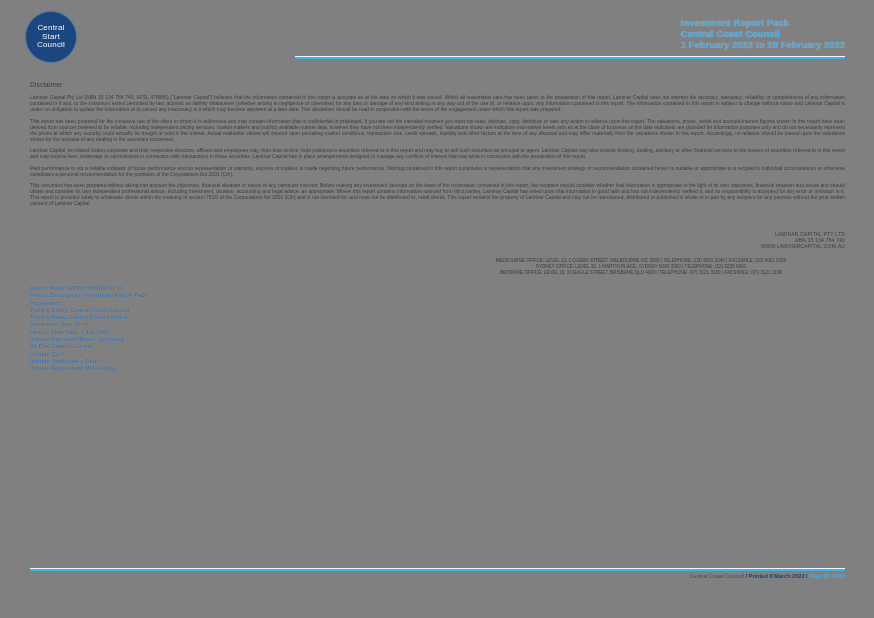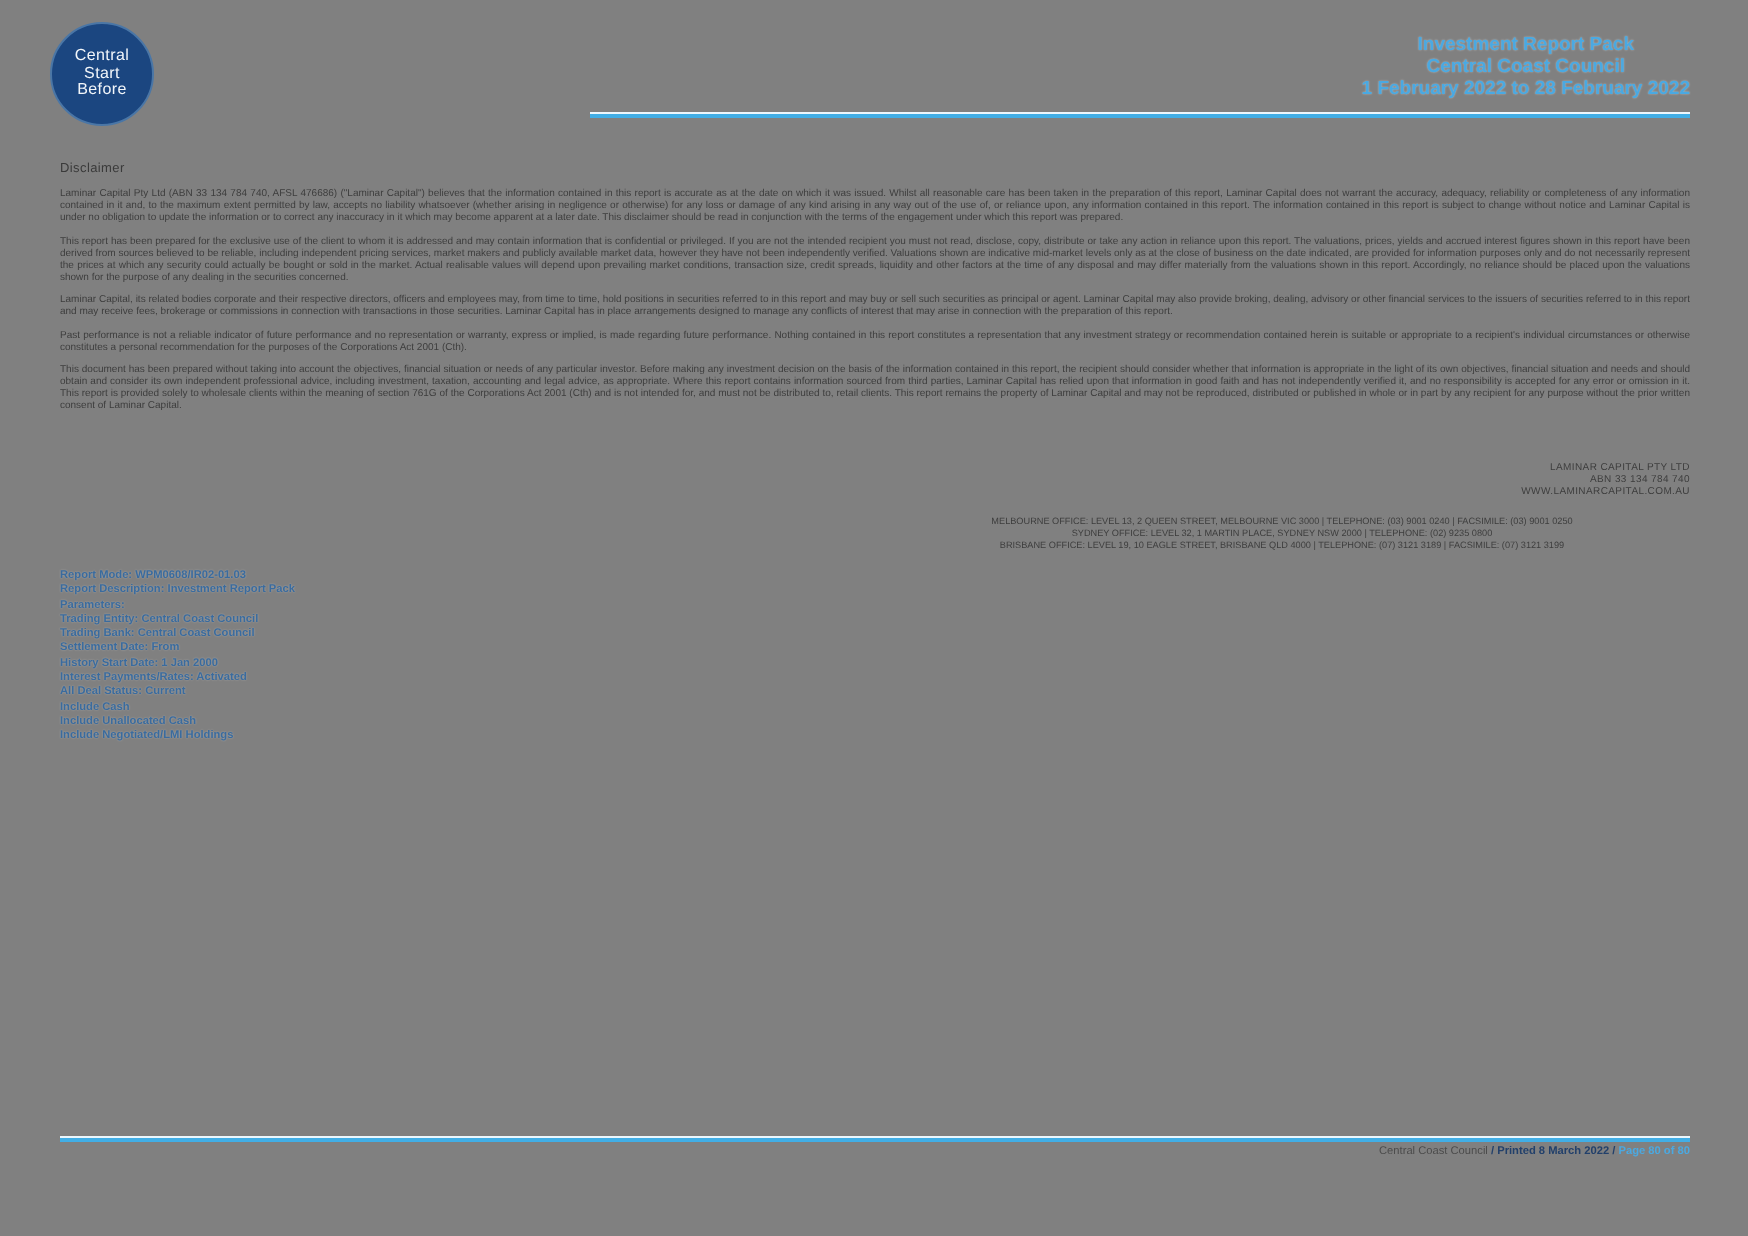--- a/index.html
+++ b/index.html
@@ -11,21 +11,21 @@
   }
   
   .logo{
     position:absolute;left:25px;top:11px;width:52px;height:52px;border-radius:50%;
     background:#1b4680;border:1.5px solid #4a76a6;box-sizing:border-box;
     display:flex;flex-direction:column;align-items:center;justify-content:center;
   }
   .logo div{color:#f2f6fa;font-size:8px;line-height:8.5px;letter-spacing:.2px;}
   
   .header-block{
-    position:absolute;right:29px;top:17px;text-align:center;
+    position:absolute;right:29px;top:17px;text-align:left;
     color:#4aa9e2;font-weight:bold;font-size:9.5px;line-height:11px;
     text-shadow:0 0 1px rgba(255,255,255,.45);
   }
   .rule{
     position:absolute;height:2px;background:#41aee6;
     border-top:1px solid rgba(255,255,255,.9);
   }
   .rule.header-rule{left:295px;width:550px;top:56px;}
   .rule.footer-rule{left:30px;width:815px;top:568px;}
   
@@ -59,21 +59,21 @@
   }
   .footer-text .printed{color:#22406b;font-weight:bold;}
   .footer-text .pagenum{color:#4aa9e2;font-weight:bold;}
 </style>
 </head>
 <body>
 
 <div class="logo">
   <div>Central</div>
   <div>Start</div>
-  <div>Before</div>
+  <div>Council</div>
 </div>
 
 <div class="header-block">
   <div>Investment Report Pack</div>
   <div>Central Coast Council</div>
   <div>1 February 2022 to 28 February 2022</div>
 </div>
 <div class="rule header-rule"></div>
 
 <div class="body-text">

